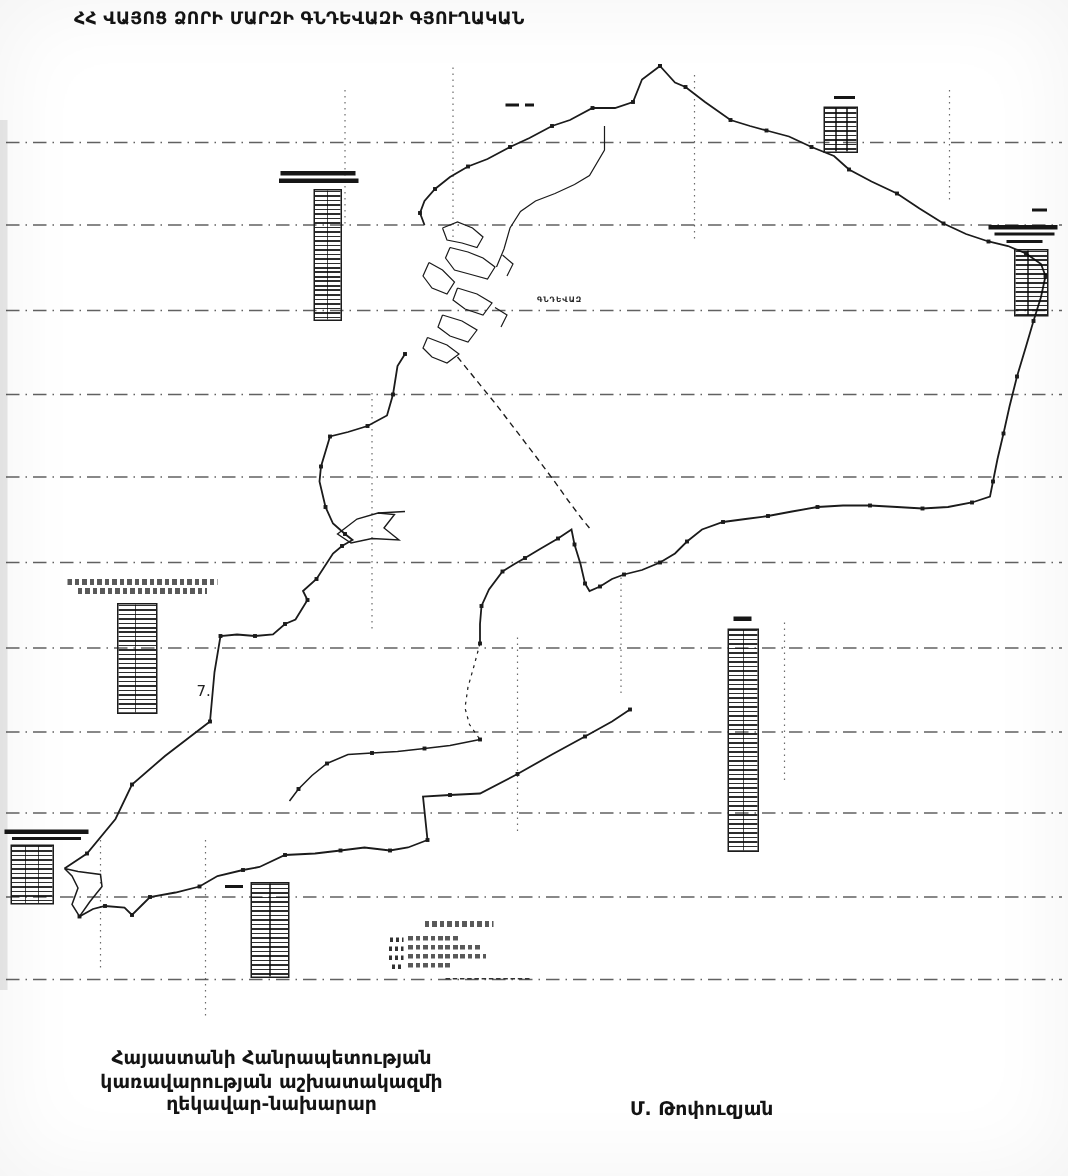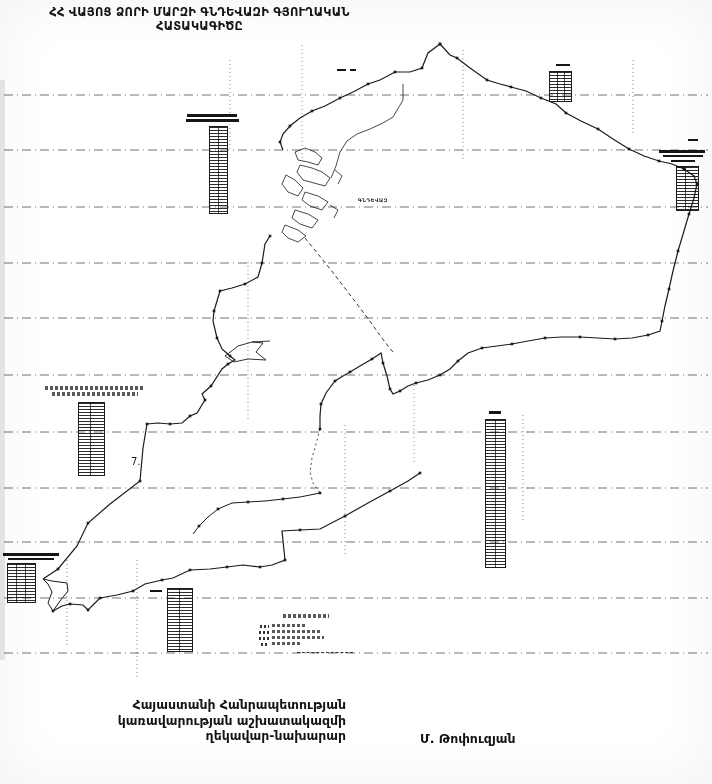--- a/index.html
+++ b/index.html
@@ -3,21 +3,21 @@
 <meta charset="utf-8">
 <style>
   html,body{margin:0;padding:0;background:#888;}
   .page{position:relative;width:712px;height:784px;background:#ffffff;overflow:hidden;
         font-family:"DejaVu Sans",sans-serif;box-shadow:inset 0 0 60px rgba(0,0,0,.05);}
   .abs{position:absolute;}
   .title-block{font-weight:bold;color:#141414;text-align:center;}
   .title-block span{display:block;}
   #title-left{left:12px;top:6px;width:375px;font-size:11.5px;line-height:13.5px;letter-spacing:.2px;}
   #annex{left:402px;top:4px;width:306px;font-size:11px;line-height:13px;}
-  #signatory{left:16px;top:697px;width:330px;font-size:12.5px;line-height:15.5px;text-align:right;
+  #signatory{left:16px;top:697px;width:330px;font-size:12.5px;line-height:15.5px;text-align:center;
              font-weight:bold;color:#141414;}
   #signatory span{display:block;}
   #signature{left:420px;top:731px;width:200px;font-size:12.5px;font-weight:bold;color:#141414;}
   #map-svg{left:0;top:0;}
   .coord-table{position:absolute;border:1px solid #1c1c1c;box-sizing:border-box;}
   .bar{position:absolute;background:#161616;}
   .smudge{position:absolute;background:repeating-linear-gradient(90deg,#3c3c3c 0 3px,transparent 3px 5px);opacity:.85;}
   .legend-sym{position:absolute;height:3px;background:repeating-linear-gradient(90deg,#333 0 2px,transparent 2px 4px);}
   .dash-line{position:absolute;border-top:1px dashed #333;}
   #village-label{color:#262626;font-size:5px;font-weight:bold;letter-spacing:.6px;}
@@ -179,21 +179,20 @@
       <div class="smudge" style="left: 272px; top: 630px; width: 48px; height: 3px;"></div>
       <div class="legend-sym" style="left: 259px; top: 637px; width: 10px;"></div>
       <div class="smudge" style="left: 272px; top: 636px; width: 52px; height: 3px;"></div>
       <div class="legend-sym" style="left: 261px; top: 643px; width: 8px;"></div>
       <div class="smudge" style="left: 272px; top: 642px; width: 30px; height: 3px;"></div>
       <div class="dash-line" style="left: 297px; top: 652px; width: 56px; height: 0px;"></div>
     </div>
 
   <div id="title-left" class="abs title-block">
     <span>ՀՀ ՎԱՅՈՑ ՁՈՐԻ ՄԱՐԶԻ ԳՆԴԵՎԱԶԻ ԳՅՈՒՂԱԿԱՆ</span>
-    <span>ՀԱՏԱԿԱԳԻԾԸ</span>
   </div>
 
 
   <div id="village-label" class="abs" style="left:358px;top:197px;">ԳՆԴԵՎԱԶ</div>
 
   <div id="stray-mark" class="abs" style="left:131px;top:456px;">7.</div>
 
   <div id="signatory" class="abs">
     <span>Հայաստանի Հանրապետության</span>
     <span>կառավարության աշխատակազմի</span>

